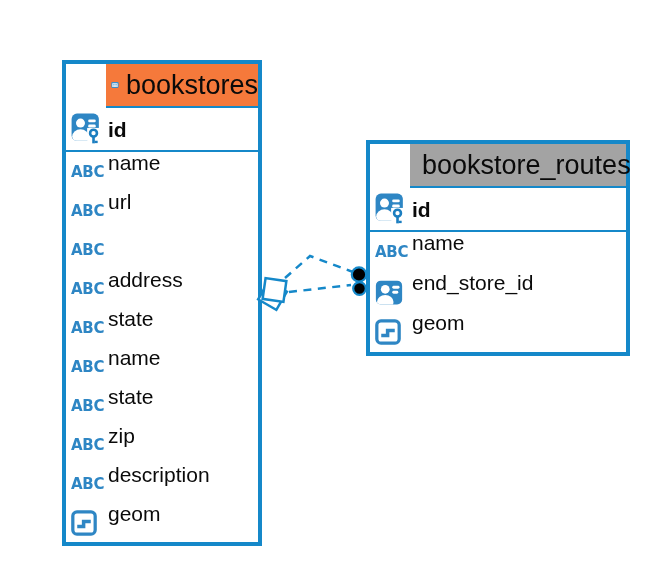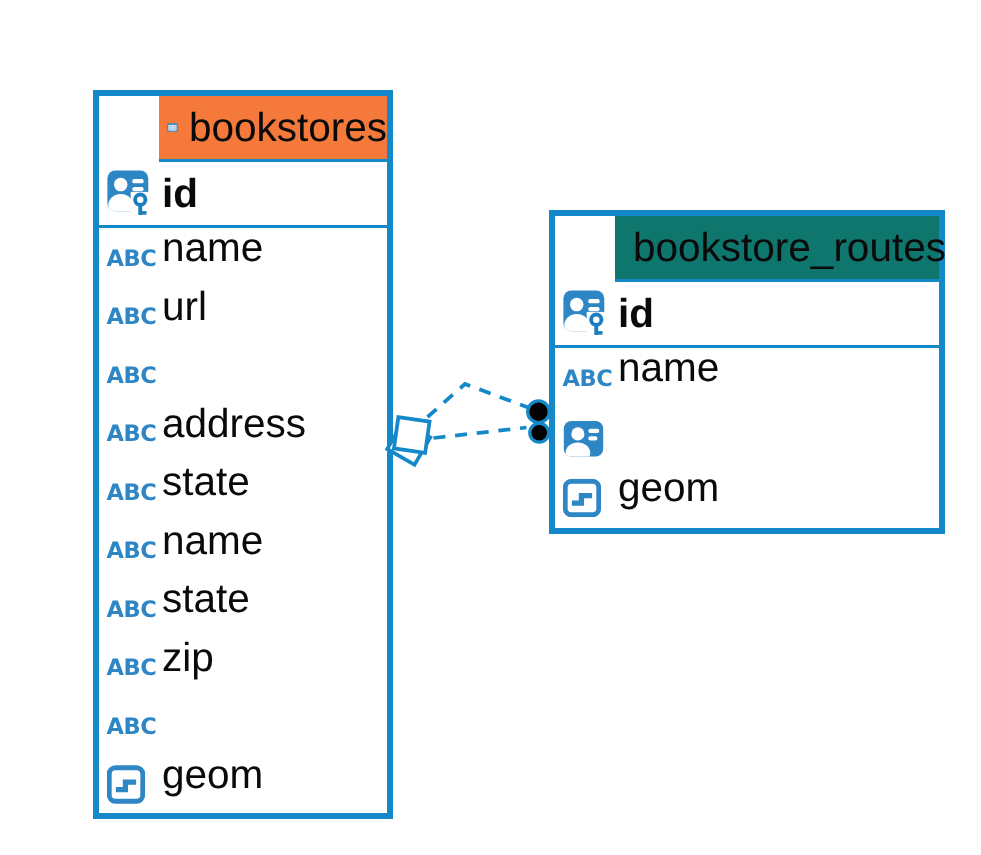--- a/index.html
+++ b/index.html
@@ -13,34 +13,34 @@
     box-sizing:border-box;
   }
   #t-bookstores{left:62px;top:60px;width:200px;}
   #t-routes{left:366px;top:140px;width:264px;}
   .thead{
     display:flex;align-items:center;height:42px;padding-left:5px;
     border-bottom:2.5px solid #1588c9;
     margin-left:40px;
   }
   #t-bookstores .thead{background:#f5793b;}
-  #t-routes .thead{background:#0f766e;text-align:center;}
+  #t-routes .thead{background:#a3a3a3;text-align:center;}
   .thead .ttl{font-size:27px;color:#0a0a0a;margin-left:7px;white-space:nowrap;}
   .pkrow{
     display:flex;align-items:center;height:42px;padding-left:5px;
     border-bottom:2.5px solid #1588c9;
   }
   .pkrow .clabel{font-weight:bold;}
   .tbody{padding:0;}
   .crow{display:flex;height:39px;padding-left:5px;}
   #t-routes .crow{height:40px;}
   .icon-cell{
     width:37px;flex:none;display:flex;align-items:center;justify-content:flex-start;
   }
-  .clabel{font-size:27px;color:#0a0a0a;white-space:nowrap;line-height:1;}
+  .clabel{font-size:21px;color:#0a0a0a;white-space:nowrap;line-height:1;}
   .abc{
     font-family:"DejaVu Sans",sans-serif;font-weight:800;font-size:15px;
     color:#2e86c4;letter-spacing:-0.3px;
   }
   .overlay{position:absolute;left:0;top:0;}
   .hidden-defs{position:absolute;width:0;height:0;}
 </style>
 </head>
 <body>
 
@@ -149,20 +149,21 @@
     <div class="crow">
       <span class="icon-cell">
           <span class="abc">ABC</span>
         </span>
       <span class="clabel">zip</span>
     </div>
     <div class="crow">
       <span class="icon-cell">
           <span class="abc">ABC</span>
         </span>
+      <span class="clabel">description</span>
     </div>
     <div class="crow">
       <span class="icon-cell">
           <svg width="26" height="26">
             <use href="#sym-geom"></use>
           </svg>
         </span>
       <span class="clabel">geom</span>
     </div>
   </div>
@@ -189,20 +190,21 @@
           <span class="abc">ABC</span>
         </span>
       <span class="clabel">name</span>
     </div>
     <div class="crow">
       <span class="icon-cell">
           <svg width="28" height="25">
             <use href="#sym-fk"></use>
           </svg>
         </span>
+      <span class="clabel">end_store_id</span>
     </div>
     <div class="crow">
       <span class="icon-cell">
           <svg width="26" height="26">
             <use href="#sym-geom"></use>
           </svg>
         </span>
       <span class="clabel">geom</span>
     </div>
   </div>

